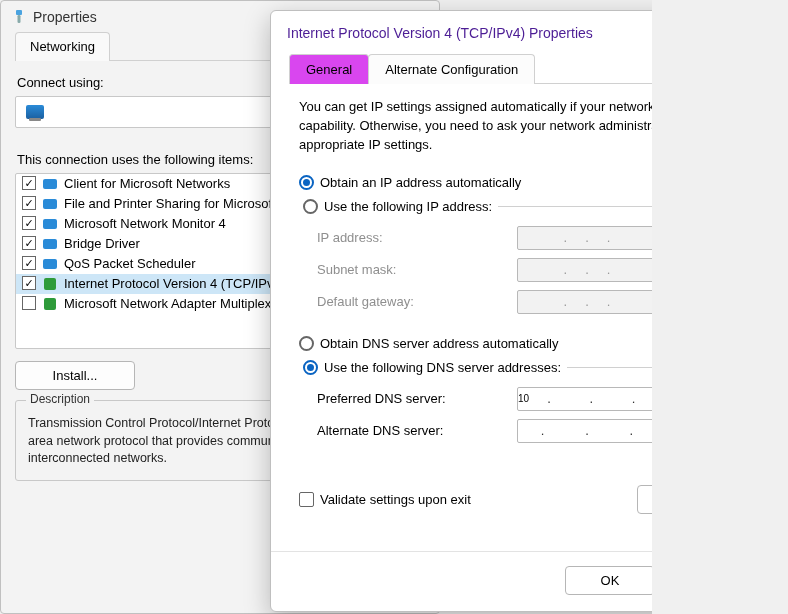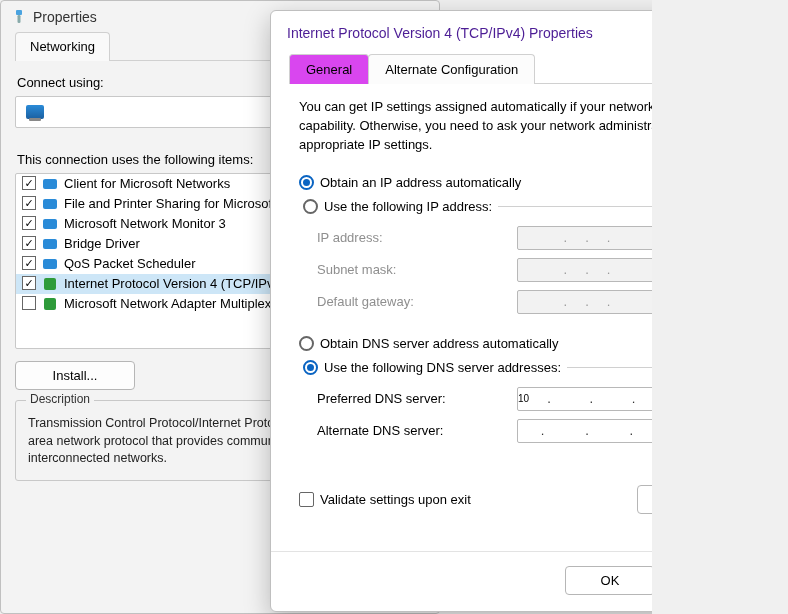--- a/index.html
+++ b/index.html
@@ -106,21 +106,21 @@
               <span>Client for Microsoft Networks</span>
             </div>
             <div class="item-row">
               <span class="chk checked"></span>
               <span class="mini-icon monitor"></span>
               <span>File and Printer Sharing for Microsoft</span>
             </div>
             <div class="item-row">
               <span class="chk checked"></span>
               <span class="mini-icon monitor"></span>
-              <span>Microsoft Network Monitor 3</span>
+              <span>Microsoft Network Monitor 4</span>
             </div>
             <div class="item-row">
               <span class="chk checked"></span>
               <span class="mini-icon monitor"></span>
               <span>Bridge Driver</span>
             </div>
             <div class="item-row">
               <span class="chk checked"></span>
               <span class="mini-icon monitor"></span>
               <span>QoS Packet Scheduler</span>

